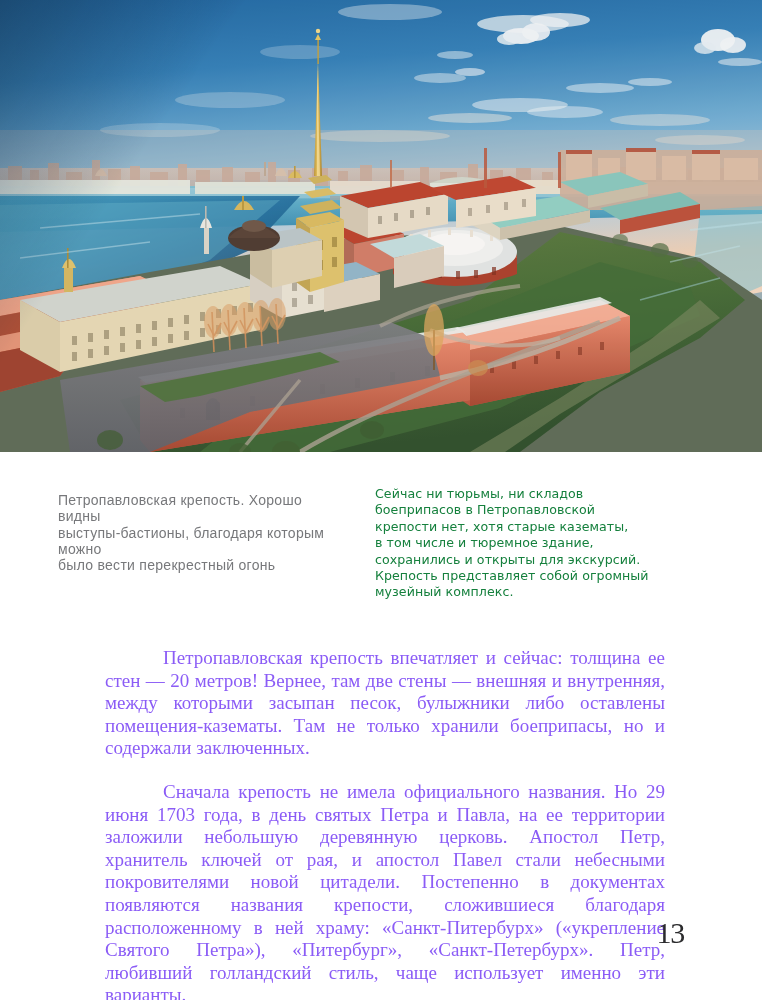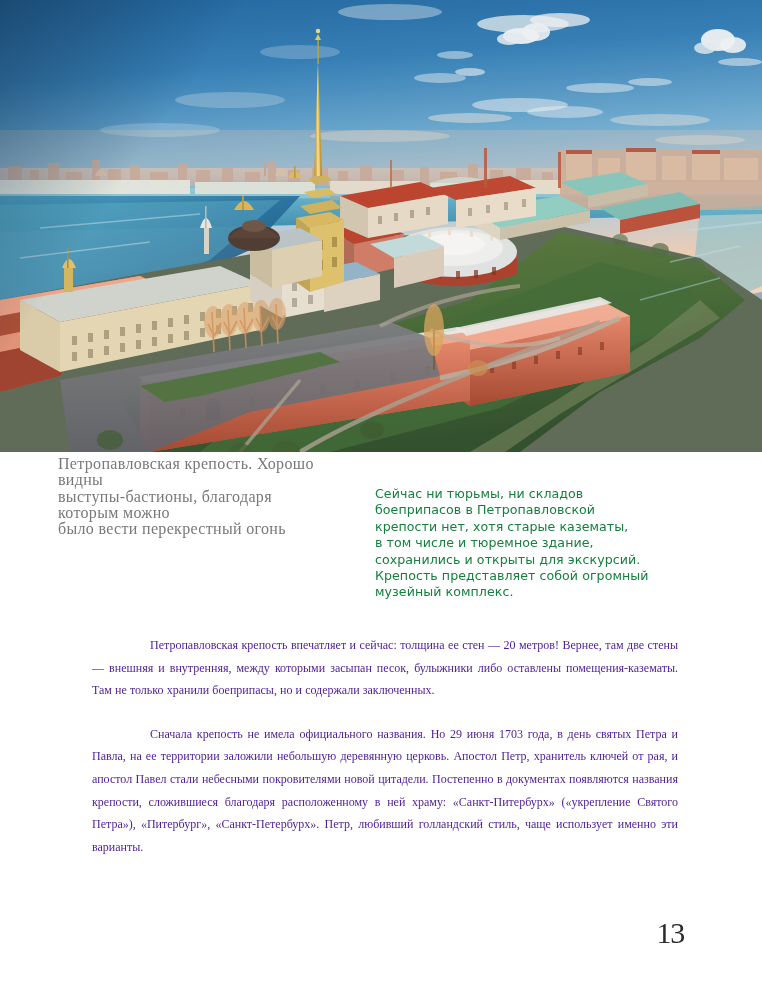--- a/index.html
+++ b/index.html
@@ -25,24 +25,24 @@
     height: 452px;
     overflow: hidden;
     background: #1d5f93;
   }
   .photo svg { display: block; width: 762px; height: 452px; }
 
   
   .caption {
     position: absolute;
     left: 58px;
-    top: 456px;
+    top: 492px;
     width: 268px;
-    font-family: Liberation Serif, serif;
-    font-size: 16px;
+    font-family: Liberation Sans, sans-serif;
+    font-size: 14px;
     line-height: 16.3px;
     color: #77787b;
     letter-spacing: 0.02em;
     white-space: pre-line;
   }
 
   
   .pullquote {
     position: absolute;
     left: 375px;
@@ -57,25 +57,25 @@
   }
 
   
   .body-col {
     position: absolute;
     left: 88px;
     top: 630px;
     width: 594px;
   }
   .body-col p {
-    margin: 4px;
+    margin: 17px;
     font-family: "Liberation Serif", "DejaVu Serif", serif;
-    font-size: 12px;
+    font-size: 19px;
     line-height: 22.6px;
-    color: #4c1d95;
+    color: #8b5cf6;
     text-align: justify;
     text-indent: 58px;
     white-space: pre-line;
     word-spacing: 0.01em;
   }
   .body-col p.p-gap { margin-top: 21px; }
 
   
   .folio {
     position: absolute;

